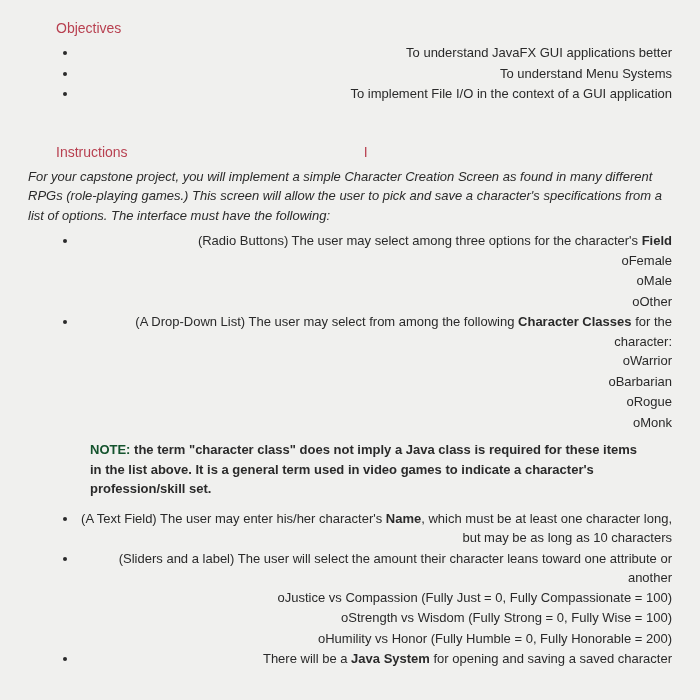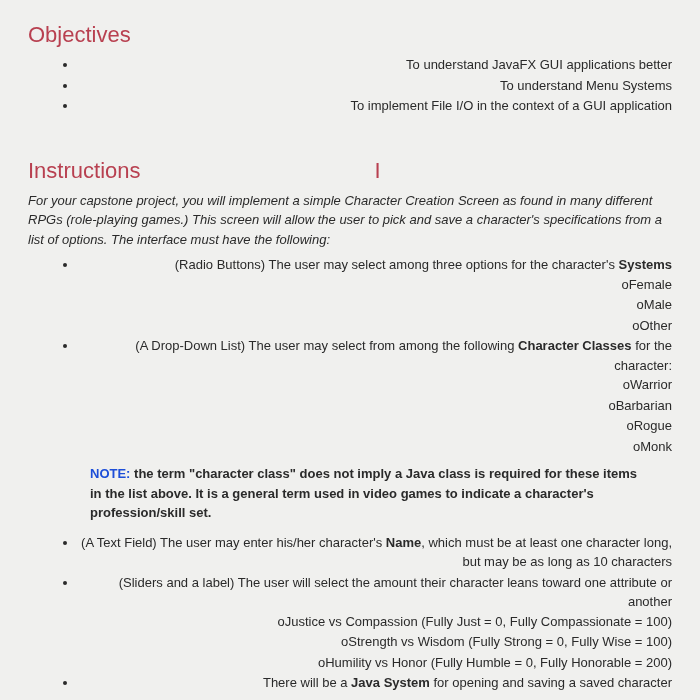--- a/index.html
+++ b/index.html
@@ -13,23 +13,24 @@
       background: #f0f0ee;
       font-family: Arial, Helvetica, sans-serif;
       font-size: 13px;
       color: #2a2a2a;
       padding: 18px 28px 10px 28px;
       overflow: hidden;
       line-height: 1.5;
     }
     .heading {
       color: #b84050;
-      font-size: 22px;
+      font-size: 14px;
       margin-bottom: 4px;
       font-weight: normal;
+      margin-left: 28px;
     }
     .bullet-list {
       list-style: disc;
       padding-left: 50px;
       text-align: right;
     }
     .bullet-list li {
       margin-bottom: 1px;
     }
     .sub-o {
@@ -48,21 +49,21 @@
       margin-bottom: 6px;
       font-style: italic;
     }
     .note-block {
       padding-left: 62px;
       padding-right: 20px;
       margin-top: 8px;
       margin-bottom: 10px;
     }
     .note-label {
-      color: #1d4ed8;
+      color: #14532d;
       font-weight: bold;
     }
     .bold {
       font-weight: bold;
     }
     .objectives-block {
       margin-bottom: 0;
     }
     .tight {
       margin-top: 4px;
@@ -86,21 +87,21 @@
 </div>
 
 <div class="section-gap">
   <div class="heading">
     <span>Instructions</span><span class="cursor">I</span>
   </div>
   <div class="para">For your capstone project, you will implement a simple Character Creation Screen as found in many different RPGs (role-playing games.)  This screen will allow the user to pick and save a character's specifications from a list of options.  The interface must have the following:</div>
 
   <ul class="bullet-list tight">
     <li>
-      <span>(Radio Buttons)  The user may select among three options for the character's </span><span class="bold">Systems</span>
+      <span>(Radio Buttons)  The user may select among three options for the character's </span><span class="bold">Field</span>
       <ul class="sub-o">
         <li>Female</li>
         <li>Male</li>
         <li>Other</li>
       </ul>
     </li>
     <li>
       <span>(A Drop-Down List)  The user may select from among the following </span><span class="bold">Character Classes</span><span> for the character:</span>
       <ul class="sub-o">
         <li>Warrior</li>

